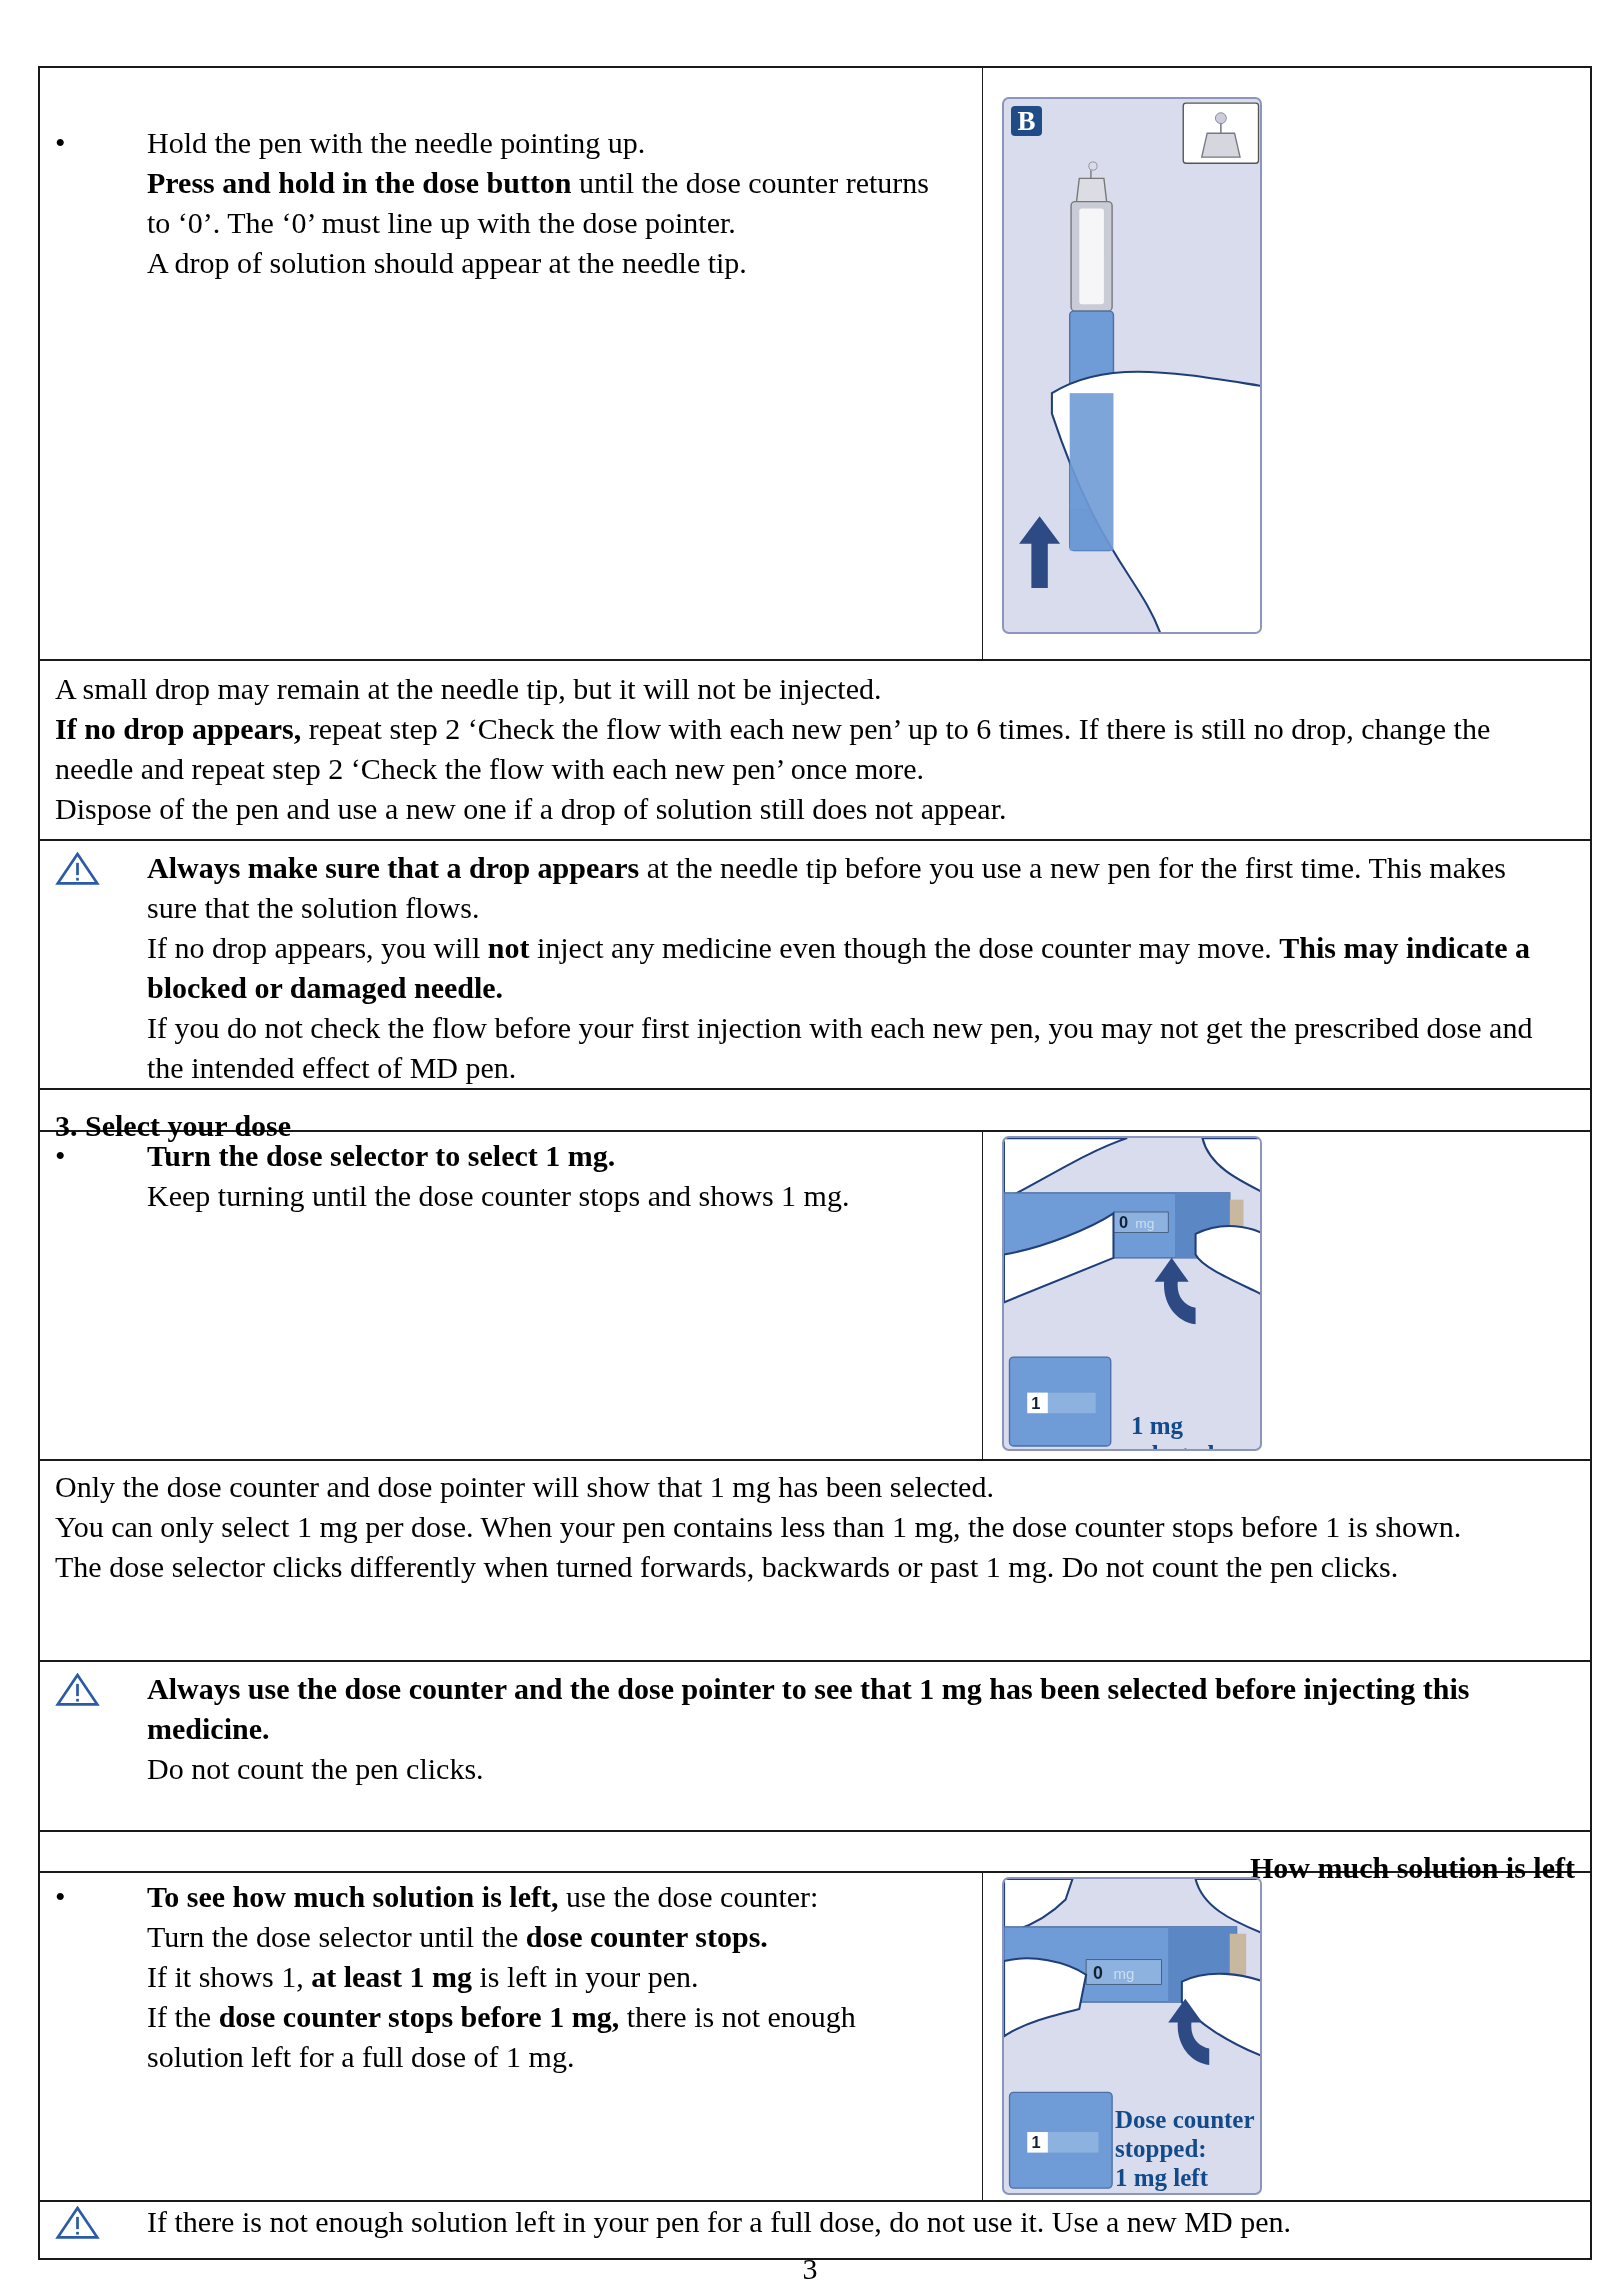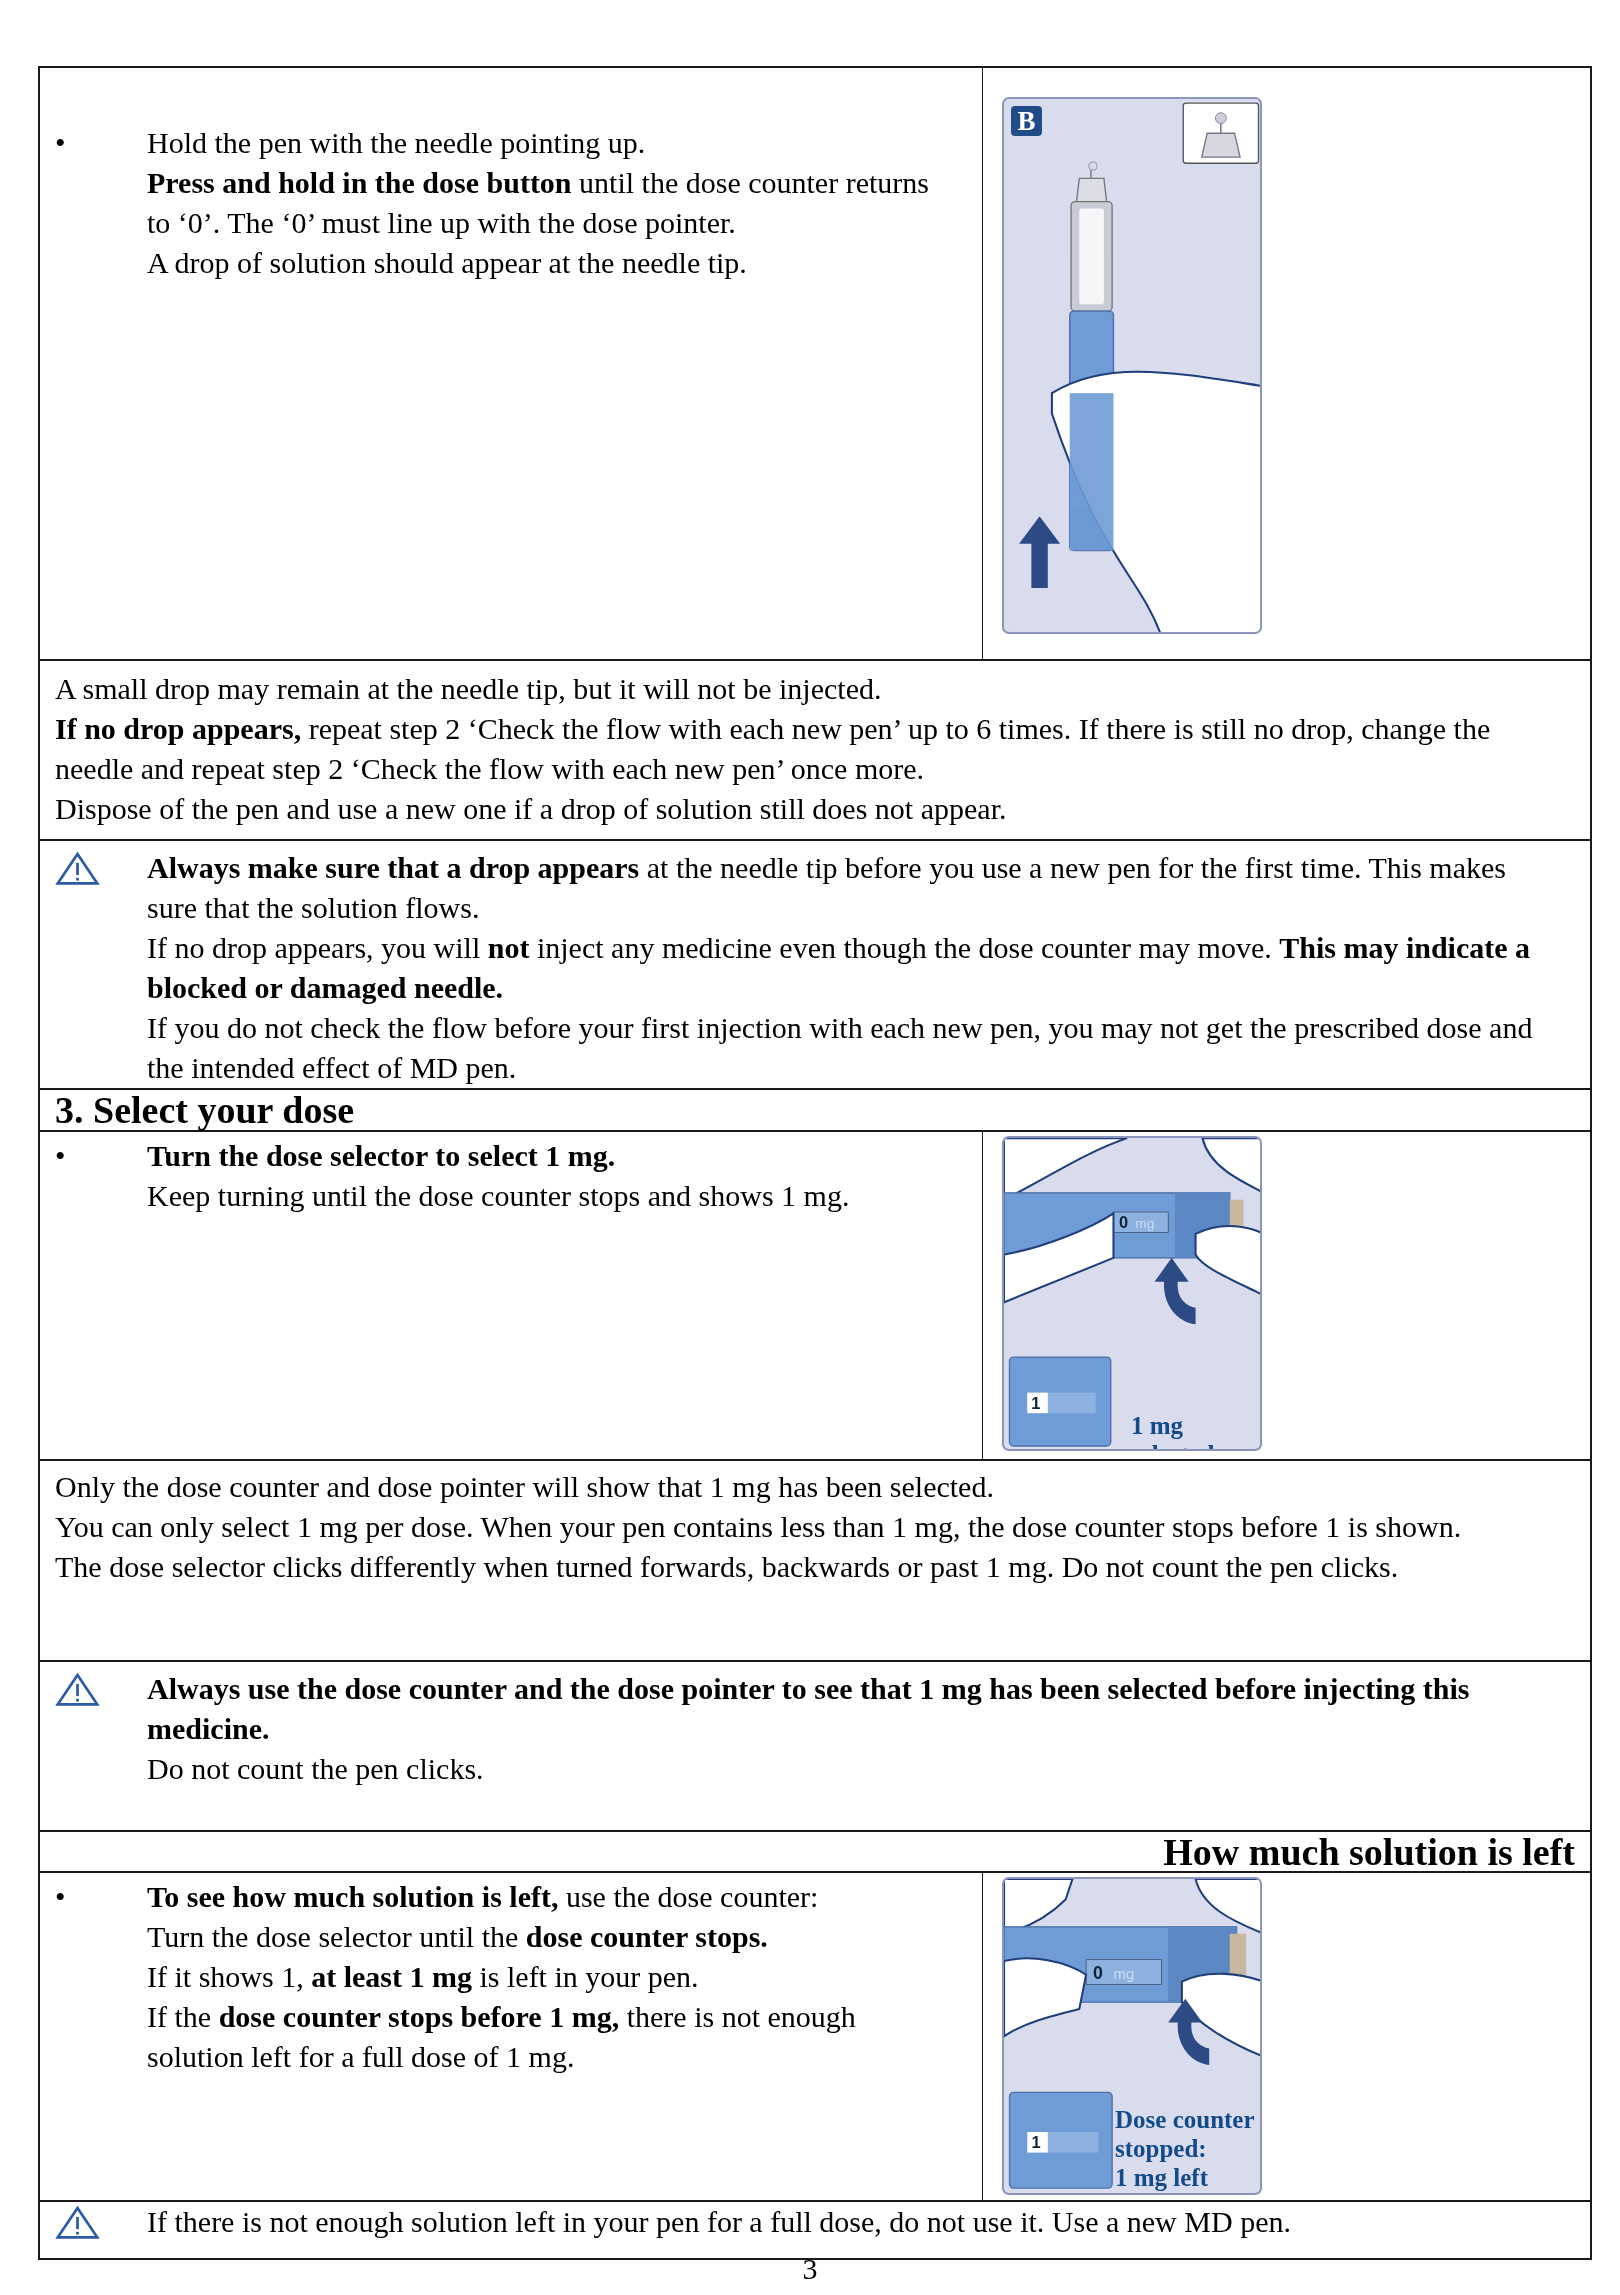--- a/index.html
+++ b/index.html
@@ -9,21 +9,21 @@
     .row { position:relative; border-bottom:2.1px solid #1a1a1a; box-sizing:border-box; }
     .row:last-child { border-bottom:none; }
     .split { display:flex; }
     .split .left { width:943px; border-right:1.4px solid #1a1a1a; box-sizing:border-box; position:relative; }
     .split .right { flex:1; position:relative; }
     .txt { font-size:30px; line-height:40px; }
     .bullet-block { position:relative; padding-left:107px; }
     .bullet { position:absolute; left:15px; top:0; font-size:30px; }
     .warn-icon { position:absolute; left:15px; top:4.1px; width:45px; height:34px; }
     b { font-weight:bold; }
-    .heading { font-size:38px; font-weight:bold; padding:0 15px; line-height:40px; }
+    .heading { font-size:30px; font-weight:bold; padding:16px 15px; line-height:40px; }
     .page-num { position:absolute; top:2252px; left:0; width:1620px; text-align:center; font-size:30px; }
     .fig { position:absolute; background:#d9dcec; border:2.1px solid #8c95bd; border-radius:6.8px; overflow:hidden; box-sizing:border-box; }
     .fig-label { position:absolute; left:6.8px; top:6.8px; background:#1f4b86; color:#fff; font-weight:bold; font-size:27px; line-height:30px; padding:0 6.8px; border-radius:4.1px; }
     .fig-caption { position:absolute; color:#134a8a; font-weight:bold; font-size:25px; line-height:29px; }
   </style>
 </head>
 <body>
 
 <div class="tbl">
 

